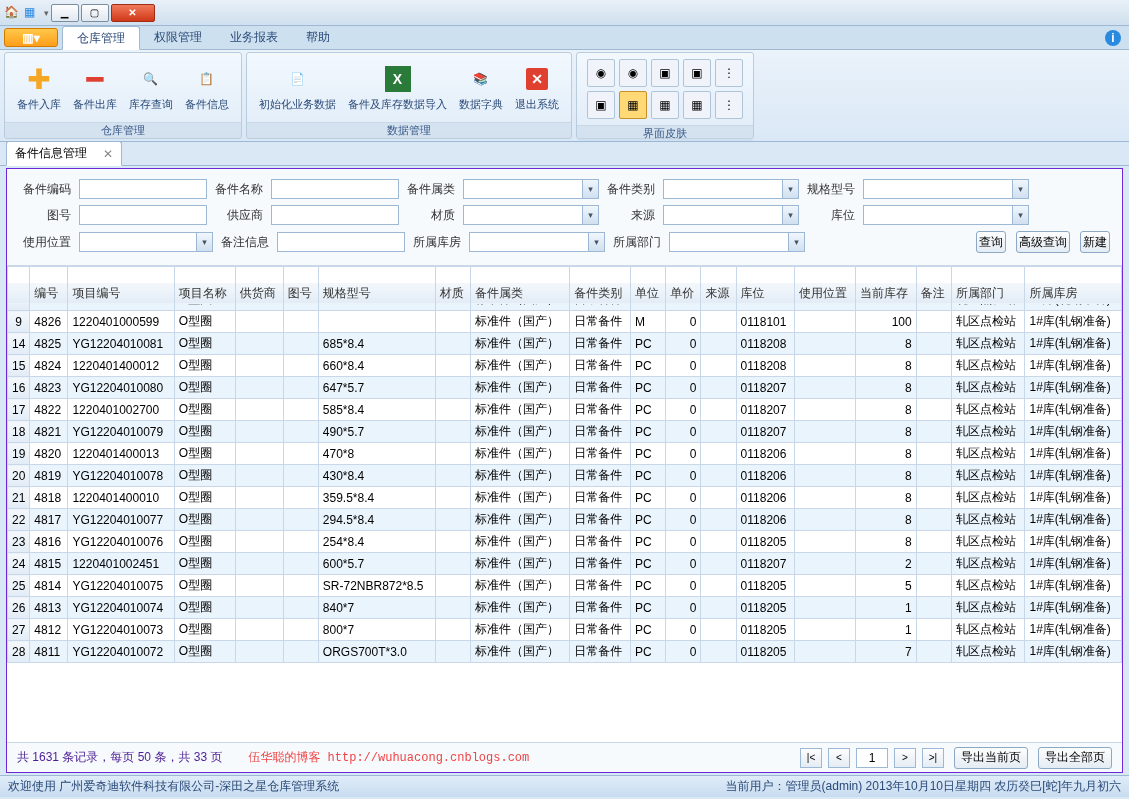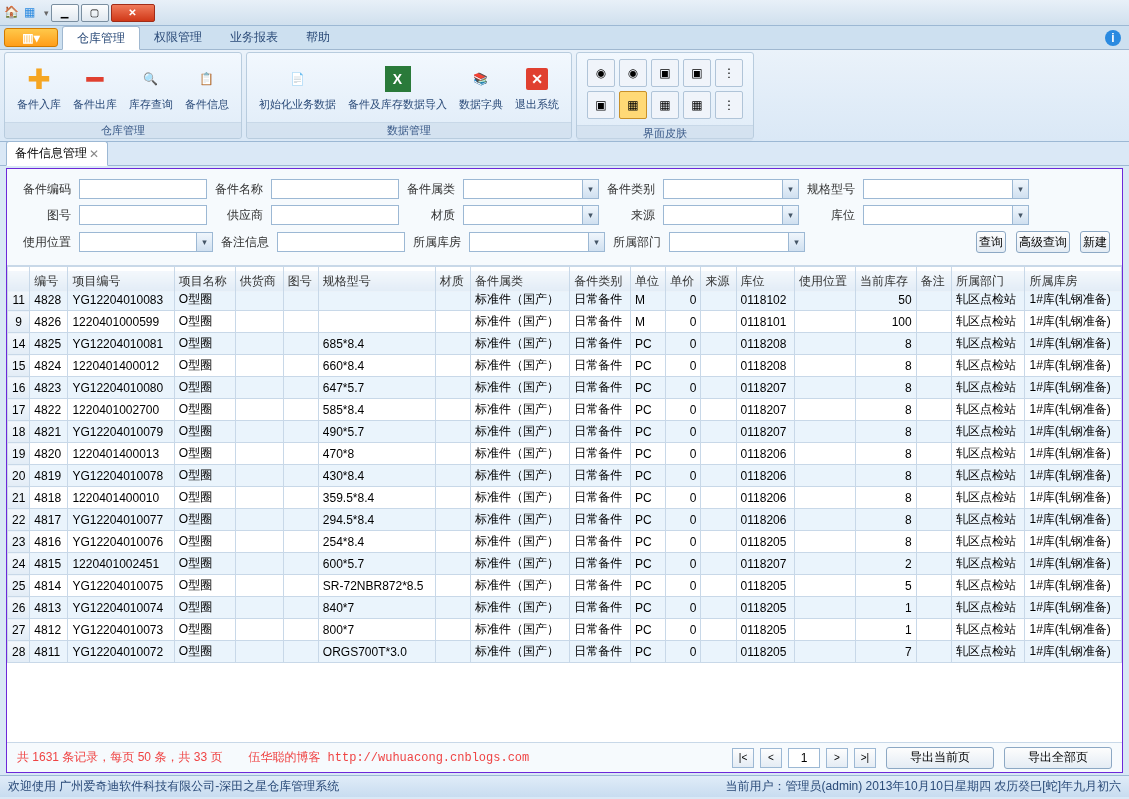--- a/index.html
+++ b/index.html
@@ -31,54 +31,54 @@
 .ribbon-group-label { height: 16px; text-align: center; font-size: 11px; color: #3a5a88; background: rgba(200,216,232,.5); border-top: 1px solid #c8d8e8; border-radius: 0 0 3px 3px; }
 .ribbon-btn { display: flex; flex-direction: column; align-items: center; padding: 2px 6px; cursor: pointer; min-width: 48px; }
 .ribbon-btn .icon { width: 32px; height: 32px; margin-bottom: 2px; display: flex; align-items: center; justify-content: center; font-size: 24px; }
 .ribbon-btn .lbl { font-size: 11px; color: #2a4a78; text-align: center; white-space: nowrap; }
 .skin-grid { display: grid; grid-template-columns: repeat(5, 28px); grid-template-rows: repeat(2, 28px); gap: 4px; padding: 4px; }
 .skin-cell { border: 1px solid #b0c4d8; background: #f0f4fa; border-radius: 2px; display: flex; align-items: center; justify-content: center; font-size: 12px; }
 .skin-cell.sel { background: #ffd976; border-color: #c89028; }
 
 
 .tabstrip { height: 24px; background: #dae8f6; display: flex; align-items: flex-end; padding-left: 6px; border-bottom: 1px solid #9cb8d4; }
-.doc-tab { background: #fff; border: 1px solid #9cb8d4; border-bottom: 1px solid #fff; padding: 3px 8px; border-radius: 3px 3px 0 0; display: flex; align-items: center; gap: 2px; margin-bottom: -1px; }
+.doc-tab { background: #fff; border: 1px solid #9cb8d4; border-bottom: 1px solid #fff; padding: 3px 8px; border-radius: 3px 3px 0 0; display: flex; align-items: center; gap: 16px; margin-bottom: -1px; }
 .doc-tab .x { color: #888; cursor: pointer; }
 
 
 .content { background: #fff; margin: 2px 6px; border: 1px solid #6d28d9; height: calc(100% - 26px - 24px - 92px - 24px - 22px - 6px); display: flex; flex-direction: column; }
 
 
 .filter { padding: 10px 12px 6px; border-bottom: 1px solid #c8d8e8; background: #f6fafd; }
 .filter-row { display: flex; align-items: center; margin-bottom: 6px; gap: 4px; }
 .filter-label { width: 56px; text-align: right; color: #333; padding-right: 4px; }
 .filter-input { height: 20px; border: 1px solid #9cb8d4; background: #fff; padding: 0 2px; }
 .filter-combo { display: flex; }
 .filter-combo .dd { width: 16px; background: linear-gradient(#f0f6fc,#d0e0f0); border: 1px solid #9cb8d4; border-left: none; text-align: center; font-size: 9px; color: #456; cursor: pointer; line-height: 18px; }
 .filter-btn { height: 22px; padding: 0 2px; background: linear-gradient(#fdfdfd,#e4ecf4); border: 1px solid #8ca8c4; border-radius: 3px; cursor: pointer; }
 
 
 .grid-wrap { flex: 1; overflow: auto; }
 table.grid { border-collapse: collapse; width: 100%; }
 table.grid th, table.grid td { border: 1px solid #c8d8e8; padding: 2px 4px; text-align: left; height: 20px; white-space: nowrap; font-size: 12px; }
-table.grid th { background: linear-gradient(#f4f8fc,#e2ecf6); color: #333; font-weight: normal; position: sticky; top: 4px; }
+table.grid th { background: linear-gradient(#f4f8fc,#e2ecf6); color: #333; font-weight: normal; position: sticky; top: 16px; }
 table.grid tr:nth-child(odd) td { background: #eaf4fc; }
 table.grid tr:nth-child(even) td { background: #fff; }
 table.grid tr.selected td { background: #d6e8c8 !important; }
 table.grid td.rh { background: linear-gradient(#f4f8fc,#e2ecf6) !important; text-align: center; width: 20px; }
 table.grid td.num { text-align: right; }
 
 
 .pager { height: 30px; border-top: 1px solid #c8d8e8; display: flex; align-items: center; padding: 0 10px; background: #f6fafd; gap: 6px; }
-.pager .summary { color: #ef4444; }
+.pager .summary { color: #4c1d95; }
 .pager .watermark { color: #ef4444; font-family: "Courier New", monospace; margin-left: 20px; }
 .pager .spacer { flex: 1; }
 .pager .pbtn { width: 22px; height: 20px; border: 1px solid #9cb8d4; background: linear-gradient(#fdfdfd,#e4ecf4); font-size: 10px; cursor: pointer; }
 .pager .pinput { width: 32px; height: 20px; border: 1px solid #9cb8d4; text-align: center; }
-.pager .exbtn { height: 22px; padding: 0 23px; border: 1px solid #8ca8c4; background: linear-gradient(#fdfdfd,#e4ecf4); border-radius: 3px; cursor: pointer; margin-left: 4px; }
+.pager .exbtn { height: 22px; padding: 0 6px; border: 1px solid #8ca8c4; background: linear-gradient(#fdfdfd,#e4ecf4); border-radius: 3px; cursor: pointer; margin-left: 4px; }
 
 
 .statusbar { height: 22px; background: linear-gradient(#e0ecf8,#c8dcf0); border-top: 1px solid #9cb8d4; display: flex; align-items: center; padding: 0 8px; color: #2a4a78; font-size: 12px; }
 .statusbar .right { margin-left: auto; }
 
 
 .ico-plus { color: #f5a623; font-size: 28px; }
 .ico-minus { color: #e04030; font-size: 28px; }
 .ico-search { color: #2a8ae0; }
 .ico-info { color: #f5a623; }

